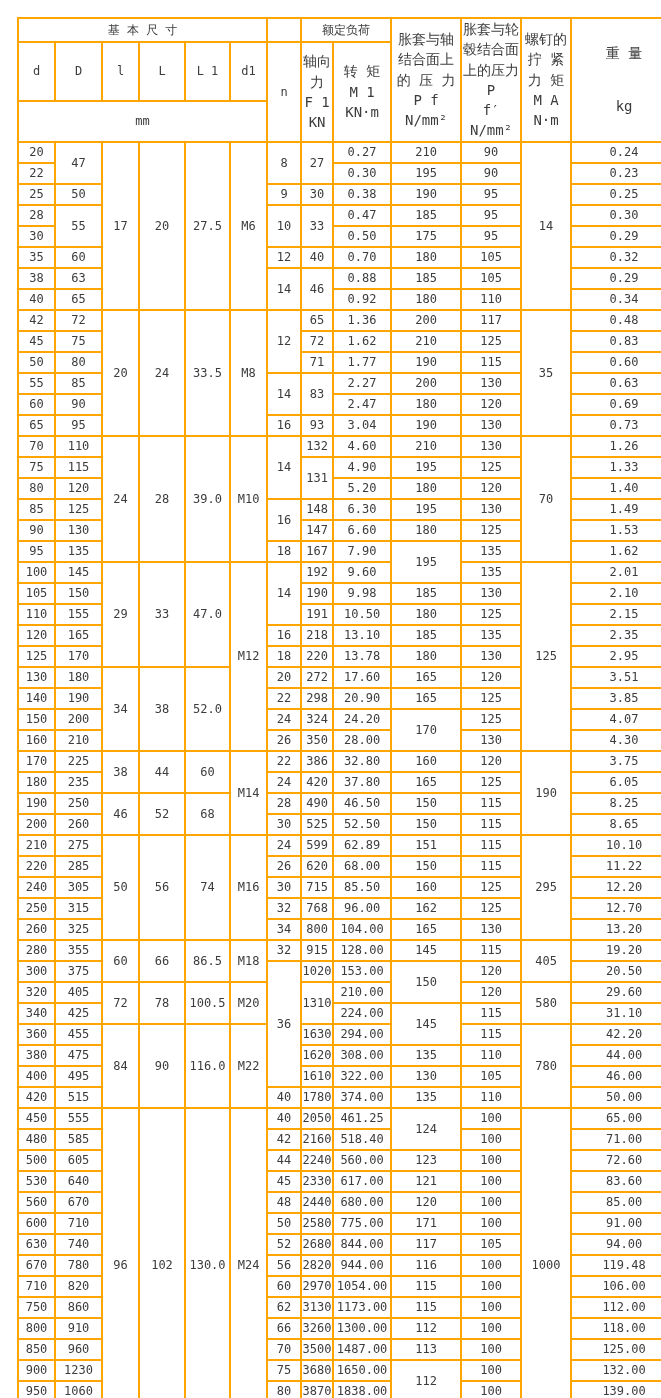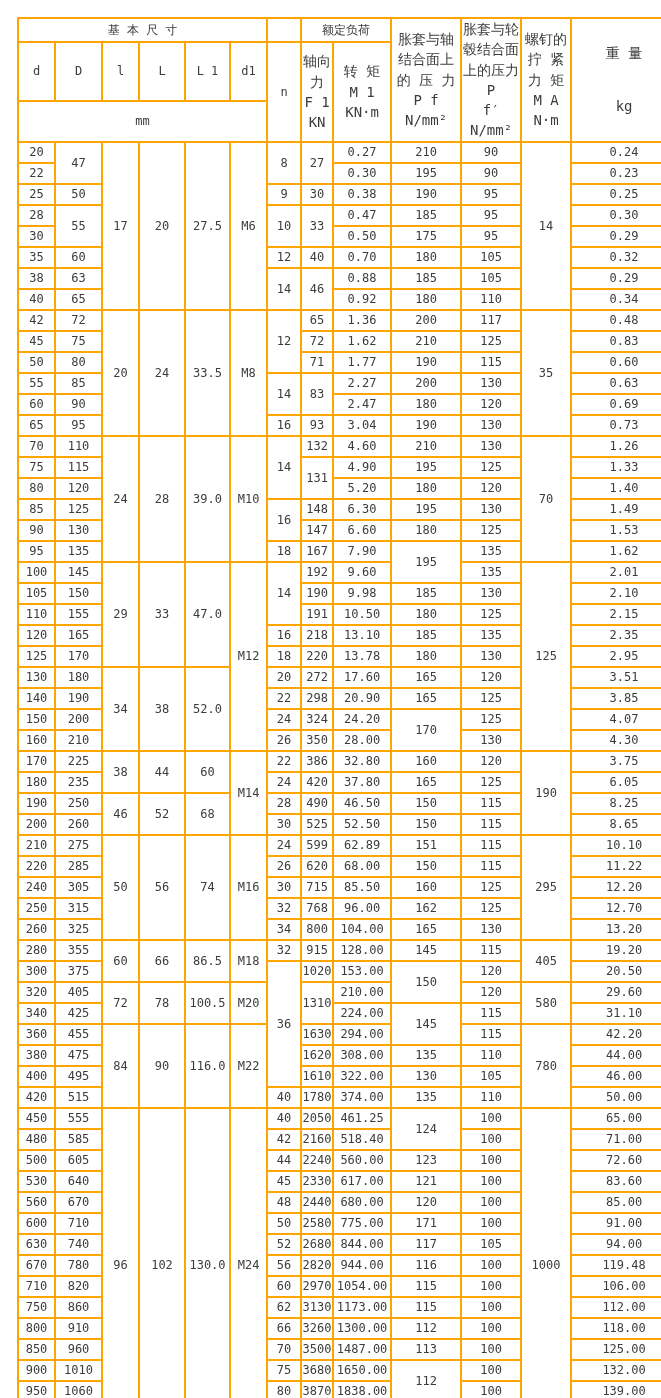--- a/index.html
+++ b/index.html
@@ -707,21 +707,21 @@
         <td>960</td>
         <td>70</td>
         <td>3500</td>
         <td>1487.00</td>
         <td>113</td>
         <td>100</td>
         <td>125.00</td>
       </tr>
       <tr>
         <td>900</td>
-        <td>1010</td>
+        <td>1230</td>
         <td>75</td>
         <td>3680</td>
         <td>1650.00</td>
         <td rowspan="2">112</td>
         <td>100</td>
         <td>132.00</td>
       </tr>
       <tr>
         <td>950</td>
         <td>1060</td>

